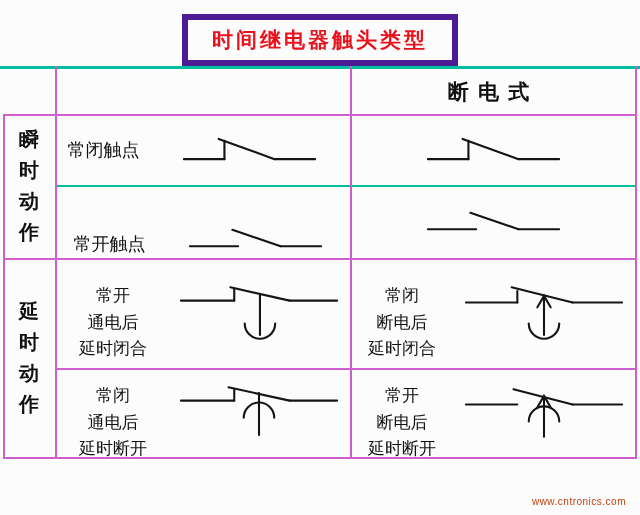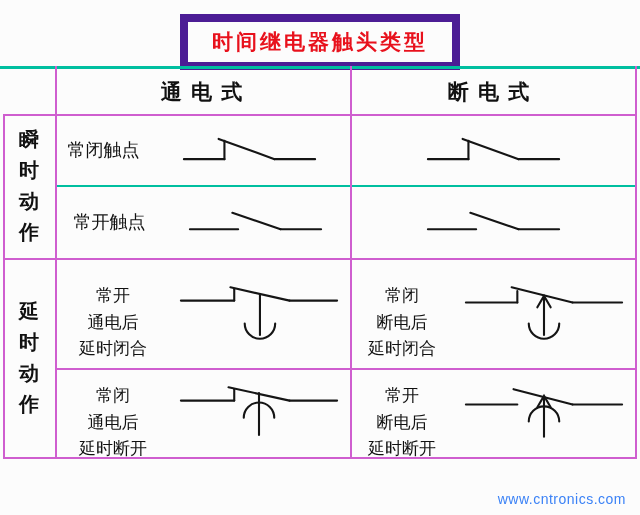--- a/index.html
+++ b/index.html
@@ -3,21 +3,21 @@
 <meta charset="utf-8">
 <style>
   html,body { margin:0; padding:0; }
   .page {
     position:relative; width:640px; height:515px;
     background:#fcfcfc; overflow:hidden;
     font-family:"Liberation Serif", serif; color:#111;
   }
   .title-box {
     position:absolute; top:14px; left:50%; transform:translateX(-50%);
-    border:8px solid #4c1d95; padding:6px 24px;
+    border:6px solid #4c1d95; padding:6px 24px;
     font-size:21px; font-weight:700; letter-spacing:3px;
     color:#e8111c; white-space:nowrap;
   }
   .hline,.vline { position:absolute; }
   .magenta { background:#cf5ecf; }
   .teal { background:#00bfa0; }
   .header-cell {
     position:absolute; display:flex; align-items:center; justify-content:center;
     font-size:21px; font-weight:700; letter-spacing:2px;
   }
@@ -29,43 +29,42 @@
     width:22px; font-size:20px; font-weight:700; line-height:1.55;
     word-break:break-all; text-align:center;
   }
   .cell { position:absolute; display:flex; align-items:center; }
   .cell-label { flex:0 0 auto; text-align:center; font-size:18px; }
   .cell-label.multiline { white-space:pre-line; font-size:17px; line-height:1.55;margin-top:20px; }
   .symbol-wrap { flex:1 1 auto; display:flex; align-items:center; justify-content:center; }
   svg.symbol path { stroke:#151515; stroke-width:2.2; fill:none; stroke-linecap:round; }
   .watermark {
     position:absolute; right:14px; bottom:8px;
-    font-family:"Liberation Sans", sans-serif; font-size:14px;
-    color:#3b82f6; letter-spacing:0.5px;
+    font-family:"Liberation Sans", sans-serif; font-size:10px;
+    color:#c2410c; letter-spacing:0.5px;
   }
 </style>
 </head>
 <body>
 
 <div class="page">
 
   <div class="title-box">时间继电器触头类型</div>
 
   <div class="hline teal" style="left:0;top:66px;width:640px;height:3px;"></div>
   <div class="hline magenta" style="left:3px;top:114px;width:634px;height:2px;"></div>
   <div class="hline teal" style="left:56px;top:185px;width:581px;height:2px;"></div>
   <div class="hline magenta" style="left:3px;top:258px;width:634px;height:2px;"></div>
   <div class="hline magenta" style="left:56px;top:368px;width:581px;height:2px;"></div>
   <div class="hline magenta" style="left:3px;top:457px;width:634px;height:2px;"></div>
   <div class="vline magenta" style="left:3px;top:114px;width:2px;height:345px;"></div>
   <div class="vline magenta" style="left:55px;top:66px;width:2px;height:393px;"></div>
   <div class="vline magenta" style="left:350px;top:66px;width:2px;height:393px;"></div>
   <div class="vline magenta" style="left:635px;top:66px;width:2px;height:393px;"></div>
 
-  <div class="header-cell" style="left:57px;top:69px;width:291px;height:45px;">通 电 式</div>
   <div class="header-cell" style="left:352px;top:69px;width:275px;height:45px;">断 电 式</div>
 
   <div class="group-label" style="top:116px;height:140px;">
     <div class="stack">瞬时动作</div>
   </div>
   <div class="group-label" style="top:260px;height:196px;">
     <div class="stack">延时动作</div>
   </div>
 
   <div class="cell" style="left:51px;top:116px;width:291px;height:67px;">
@@ -83,21 +82,21 @@
     <div class="symbol-wrap">
       <svg class="symbol" width="135" height="35" viewBox="0 0 140 36">
         <path d="M2,28 H44"></path>
           <path d="M44,28 V9"></path>
           <path d="M96,28 L38,7"></path>
           <path d="M96,28 H138"></path>
       </svg>
     </div>
   </div>
 
-  <div class="cell" style="left:57px;top:187px;width:291px;height:69px;">
+  <div class="cell" style="left:57px;top:187px;width:291px;height:69px;align-items:flex-end;">
     <div class="cell-label" style="width:105px;">常开触点</div>
     <div class="symbol-wrap">
       <svg class="symbol" width="135" height="35" viewBox="0 0 140 36">
         <path d="M2,26 H52"></path>
           <path d="M96,26 L46,9"></path>
           <path d="M96,26 H138"></path>
       </svg>
     </div>
   </div>
   <div class="cell" style="left:352px;top:187px;width:283px;height:69px;">

